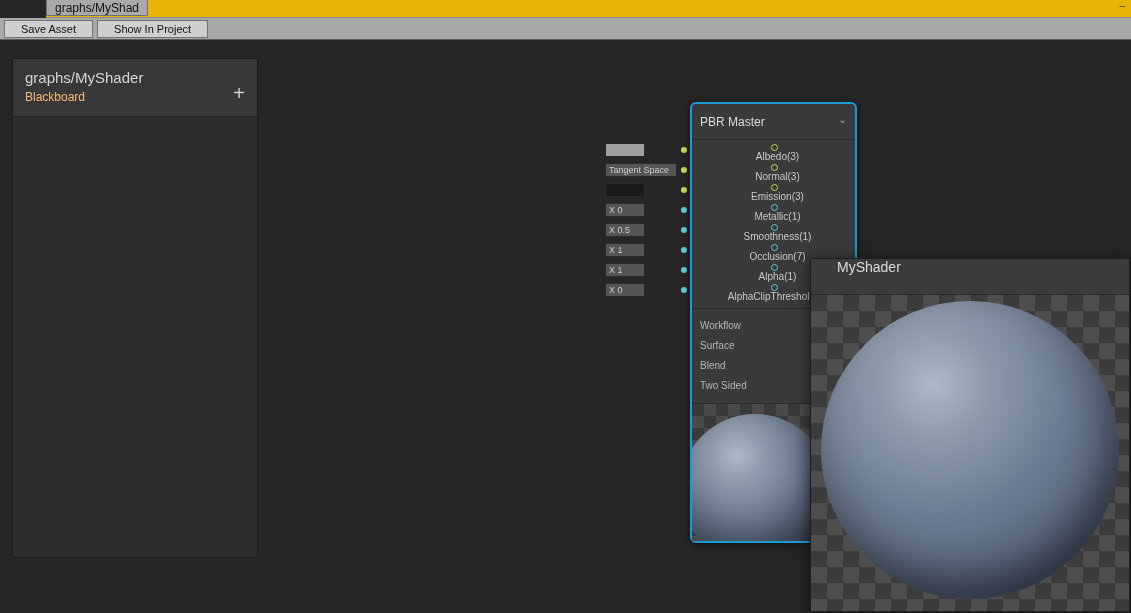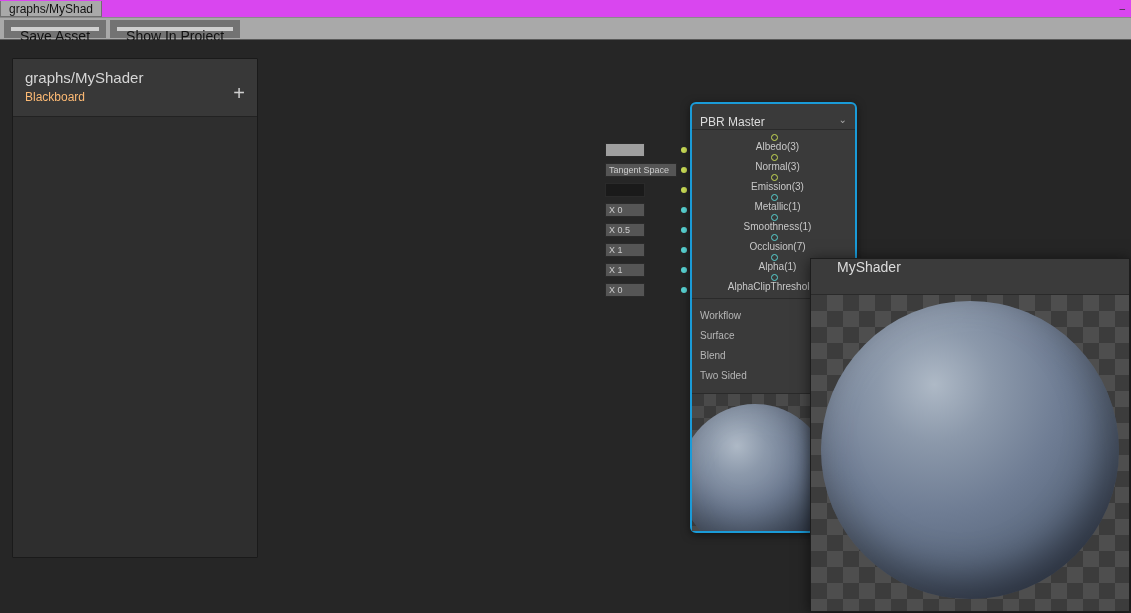--- a/index.html
+++ b/index.html
@@ -1,24 +1,25 @@
 <!DOCTYPE html>
 <html><head>
 <meta charset="utf-8">
 <style>
   * { box-sizing: border-box; margin: 0; padding: 0; font-family: Arial, sans-serif; }
   html, body { width: 1131px; height: 613px; overflow: hidden; background: #262626; }
 
   
   .titlebar {
     height: 18px;
-    background: #d946ef;
+    background: #eab308;
     border-bottom: 1px solid #8a8a8a;
     display: flex;
-    align-items: center;
+    align-items: flex-start;
+    margin-left: 46px;
   }
   .titlebar-tab {
     background: #a9a9a9;
     border: 1px solid #6f6f6f;
     border-top: none;
     padding: 1px 8px 0 8px;
     font-size: 12px;
     color: #111;
     display: flex;
     align-items: center;
@@ -31,24 +32,24 @@
     height: 22px;
     background: #a9a9a9;
     border-bottom: 1px solid #5a5a5a;
     display: flex;
     align-items: center;
     padding: 0 4px;
     gap: 4px;
   }
   .toolbar button {
     background: #cfcfcf;
-    border: 7px solid #737373;
-    font-size: 14px;
+    border: 1px solid #737373;
+    font-size: 11px;
     color: #111;
-    padding: 1px 9px;
+    padding: 1px 16px;
     height: 18px;
     cursor: pointer;
   }
 
   
   .canvas {
     position: relative;
     width: 100%;
     height: calc(100% - 40px);
     background: #262626;
@@ -87,22 +88,22 @@
   .node {
     position: absolute;
     left: 690px; top: 62px;
     width: 167px;
     border: 2px solid #1a9bd8;
     border-radius: 6px;
     background: #3a3a3a;
     box-shadow: 0 2px 8px rgba(0,0,0,0.5);
   }
   .node-header {
-    height: 26px;
-    display: flex; align-items: flex-end;
+    height: 36px;
+    display: flex; align-items: center;
     padding: 0 8px;
     font-size: 12px; color: #dcdcdc;
     border-bottom: 1px solid #2a2a2a;
     position: relative;
   }
   .node-caret { position: absolute; right: 8px; top: 10px; color: #aaa; font-size: 10px; }
   .node-ports { padding: 4px 0 4px 0; }
   .port-row {
     display: flex; align-items: center;
     height: 20px;

